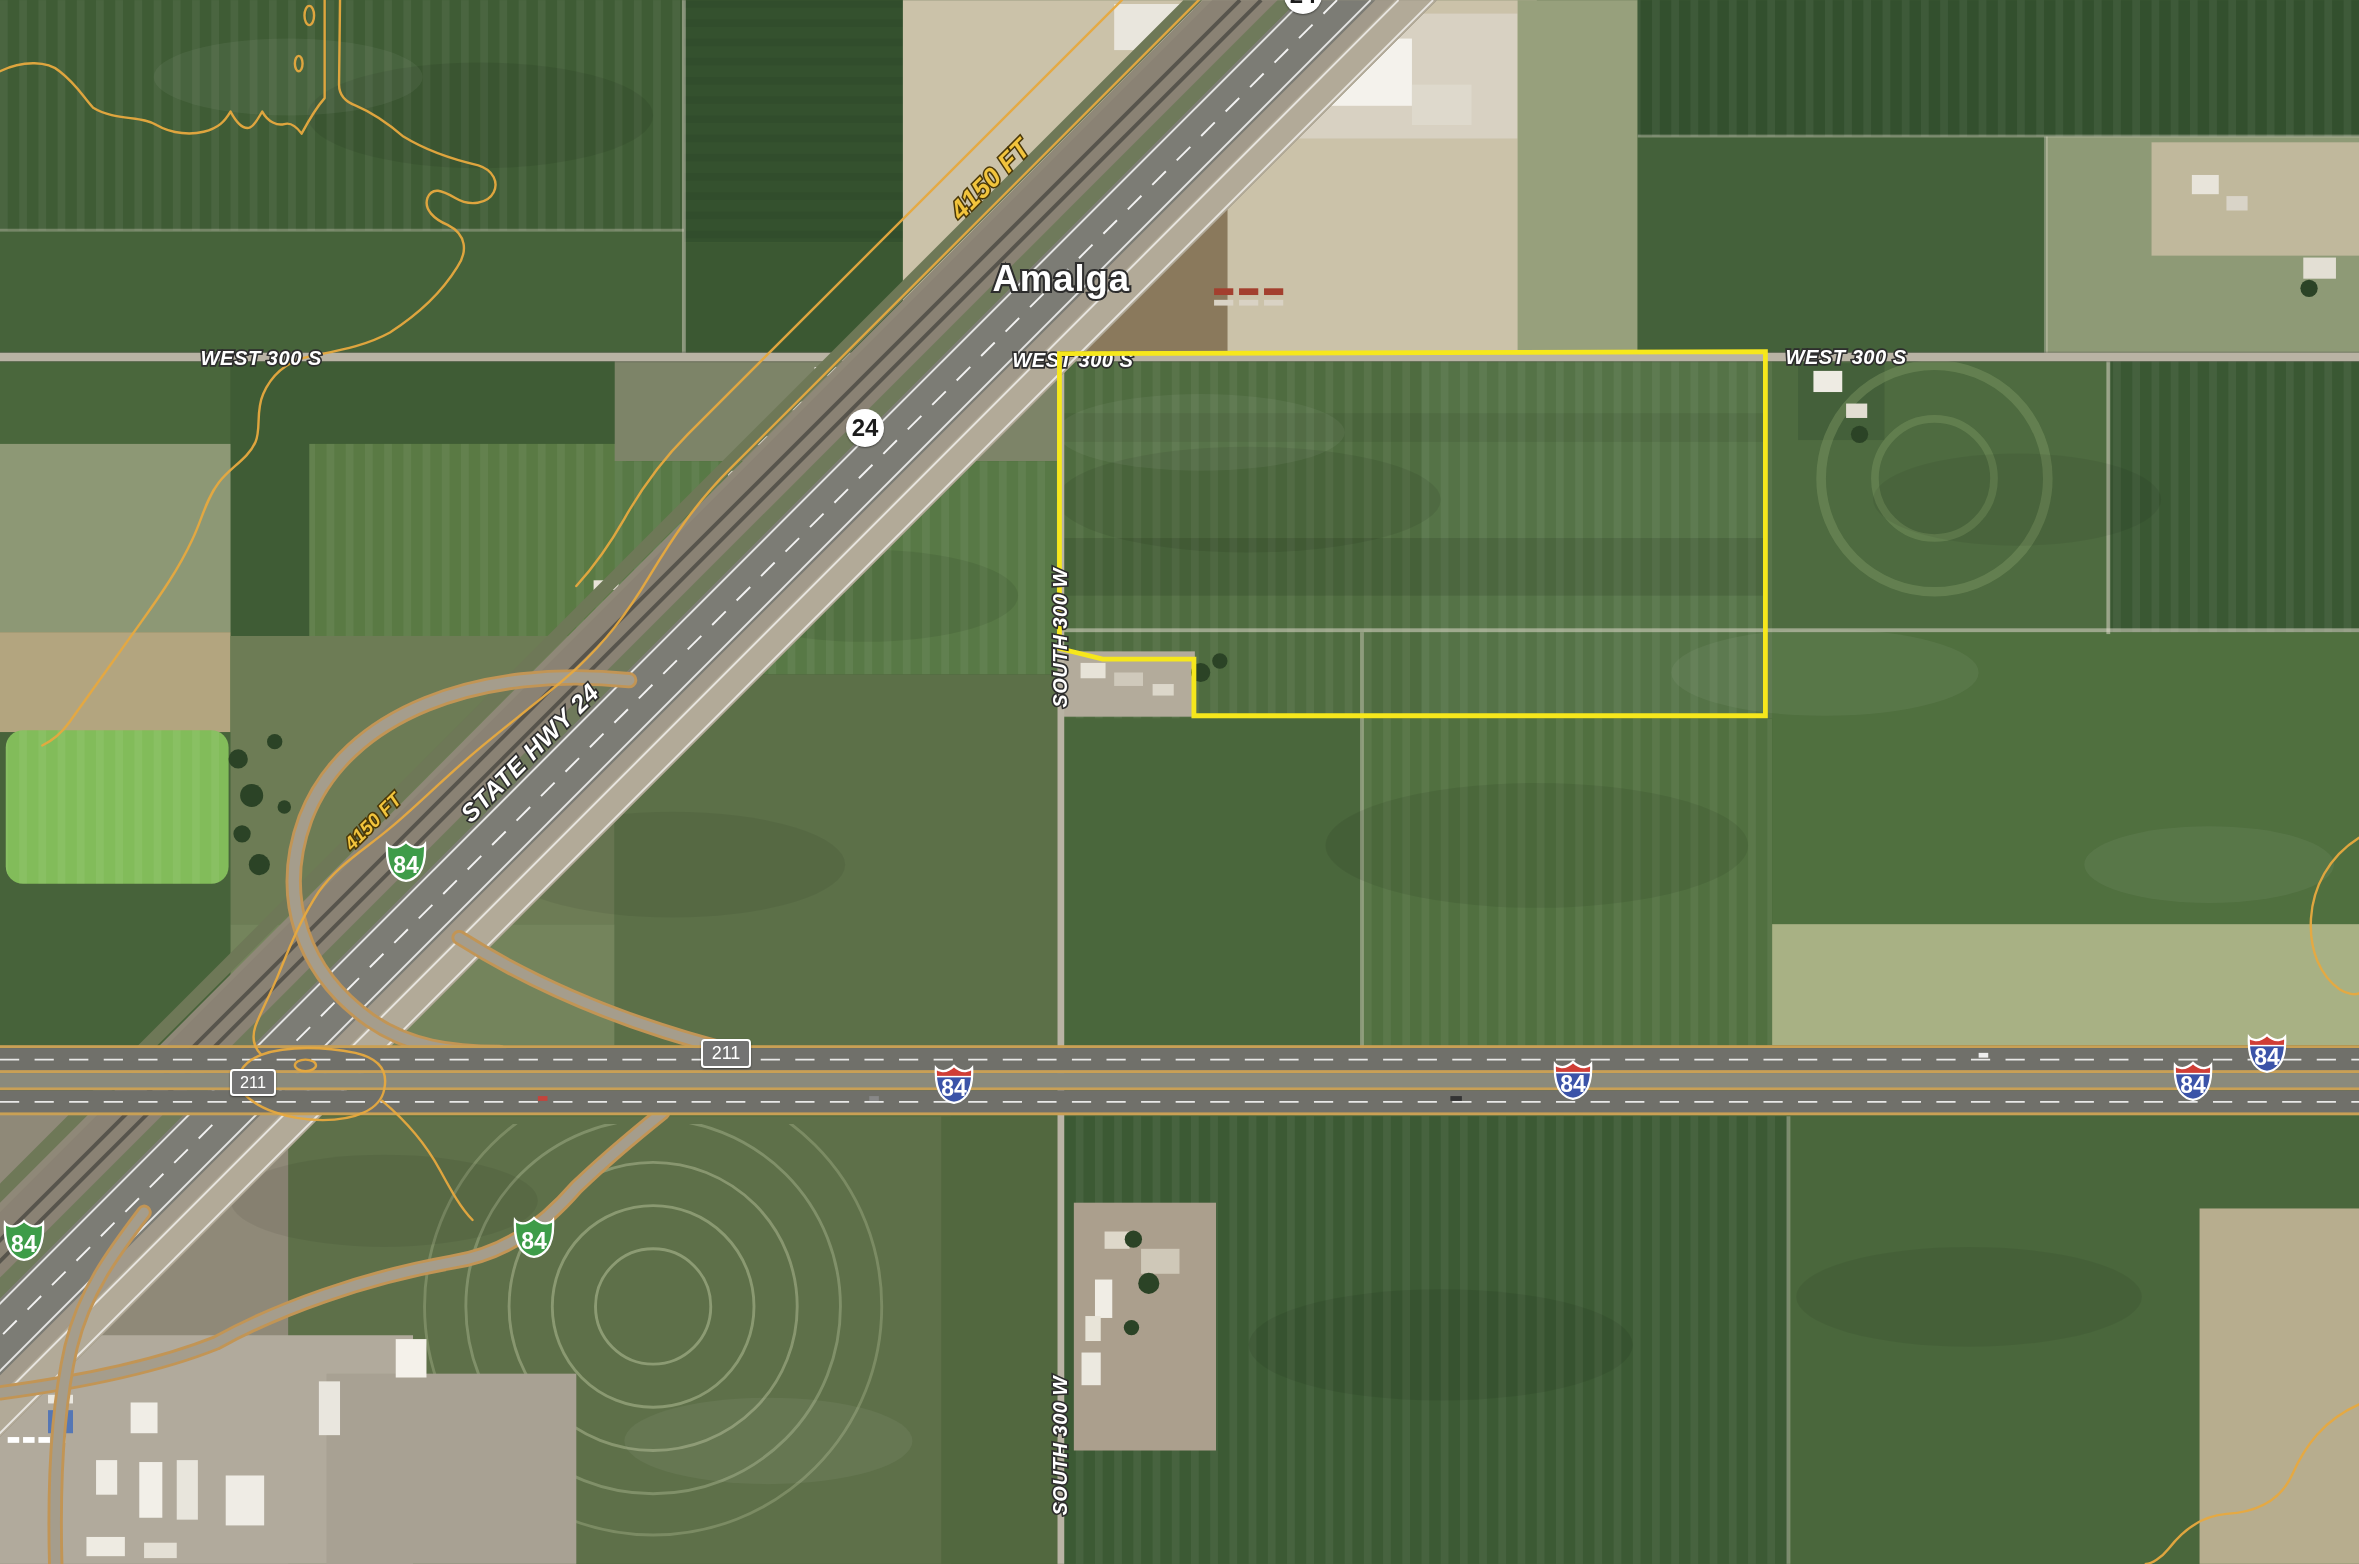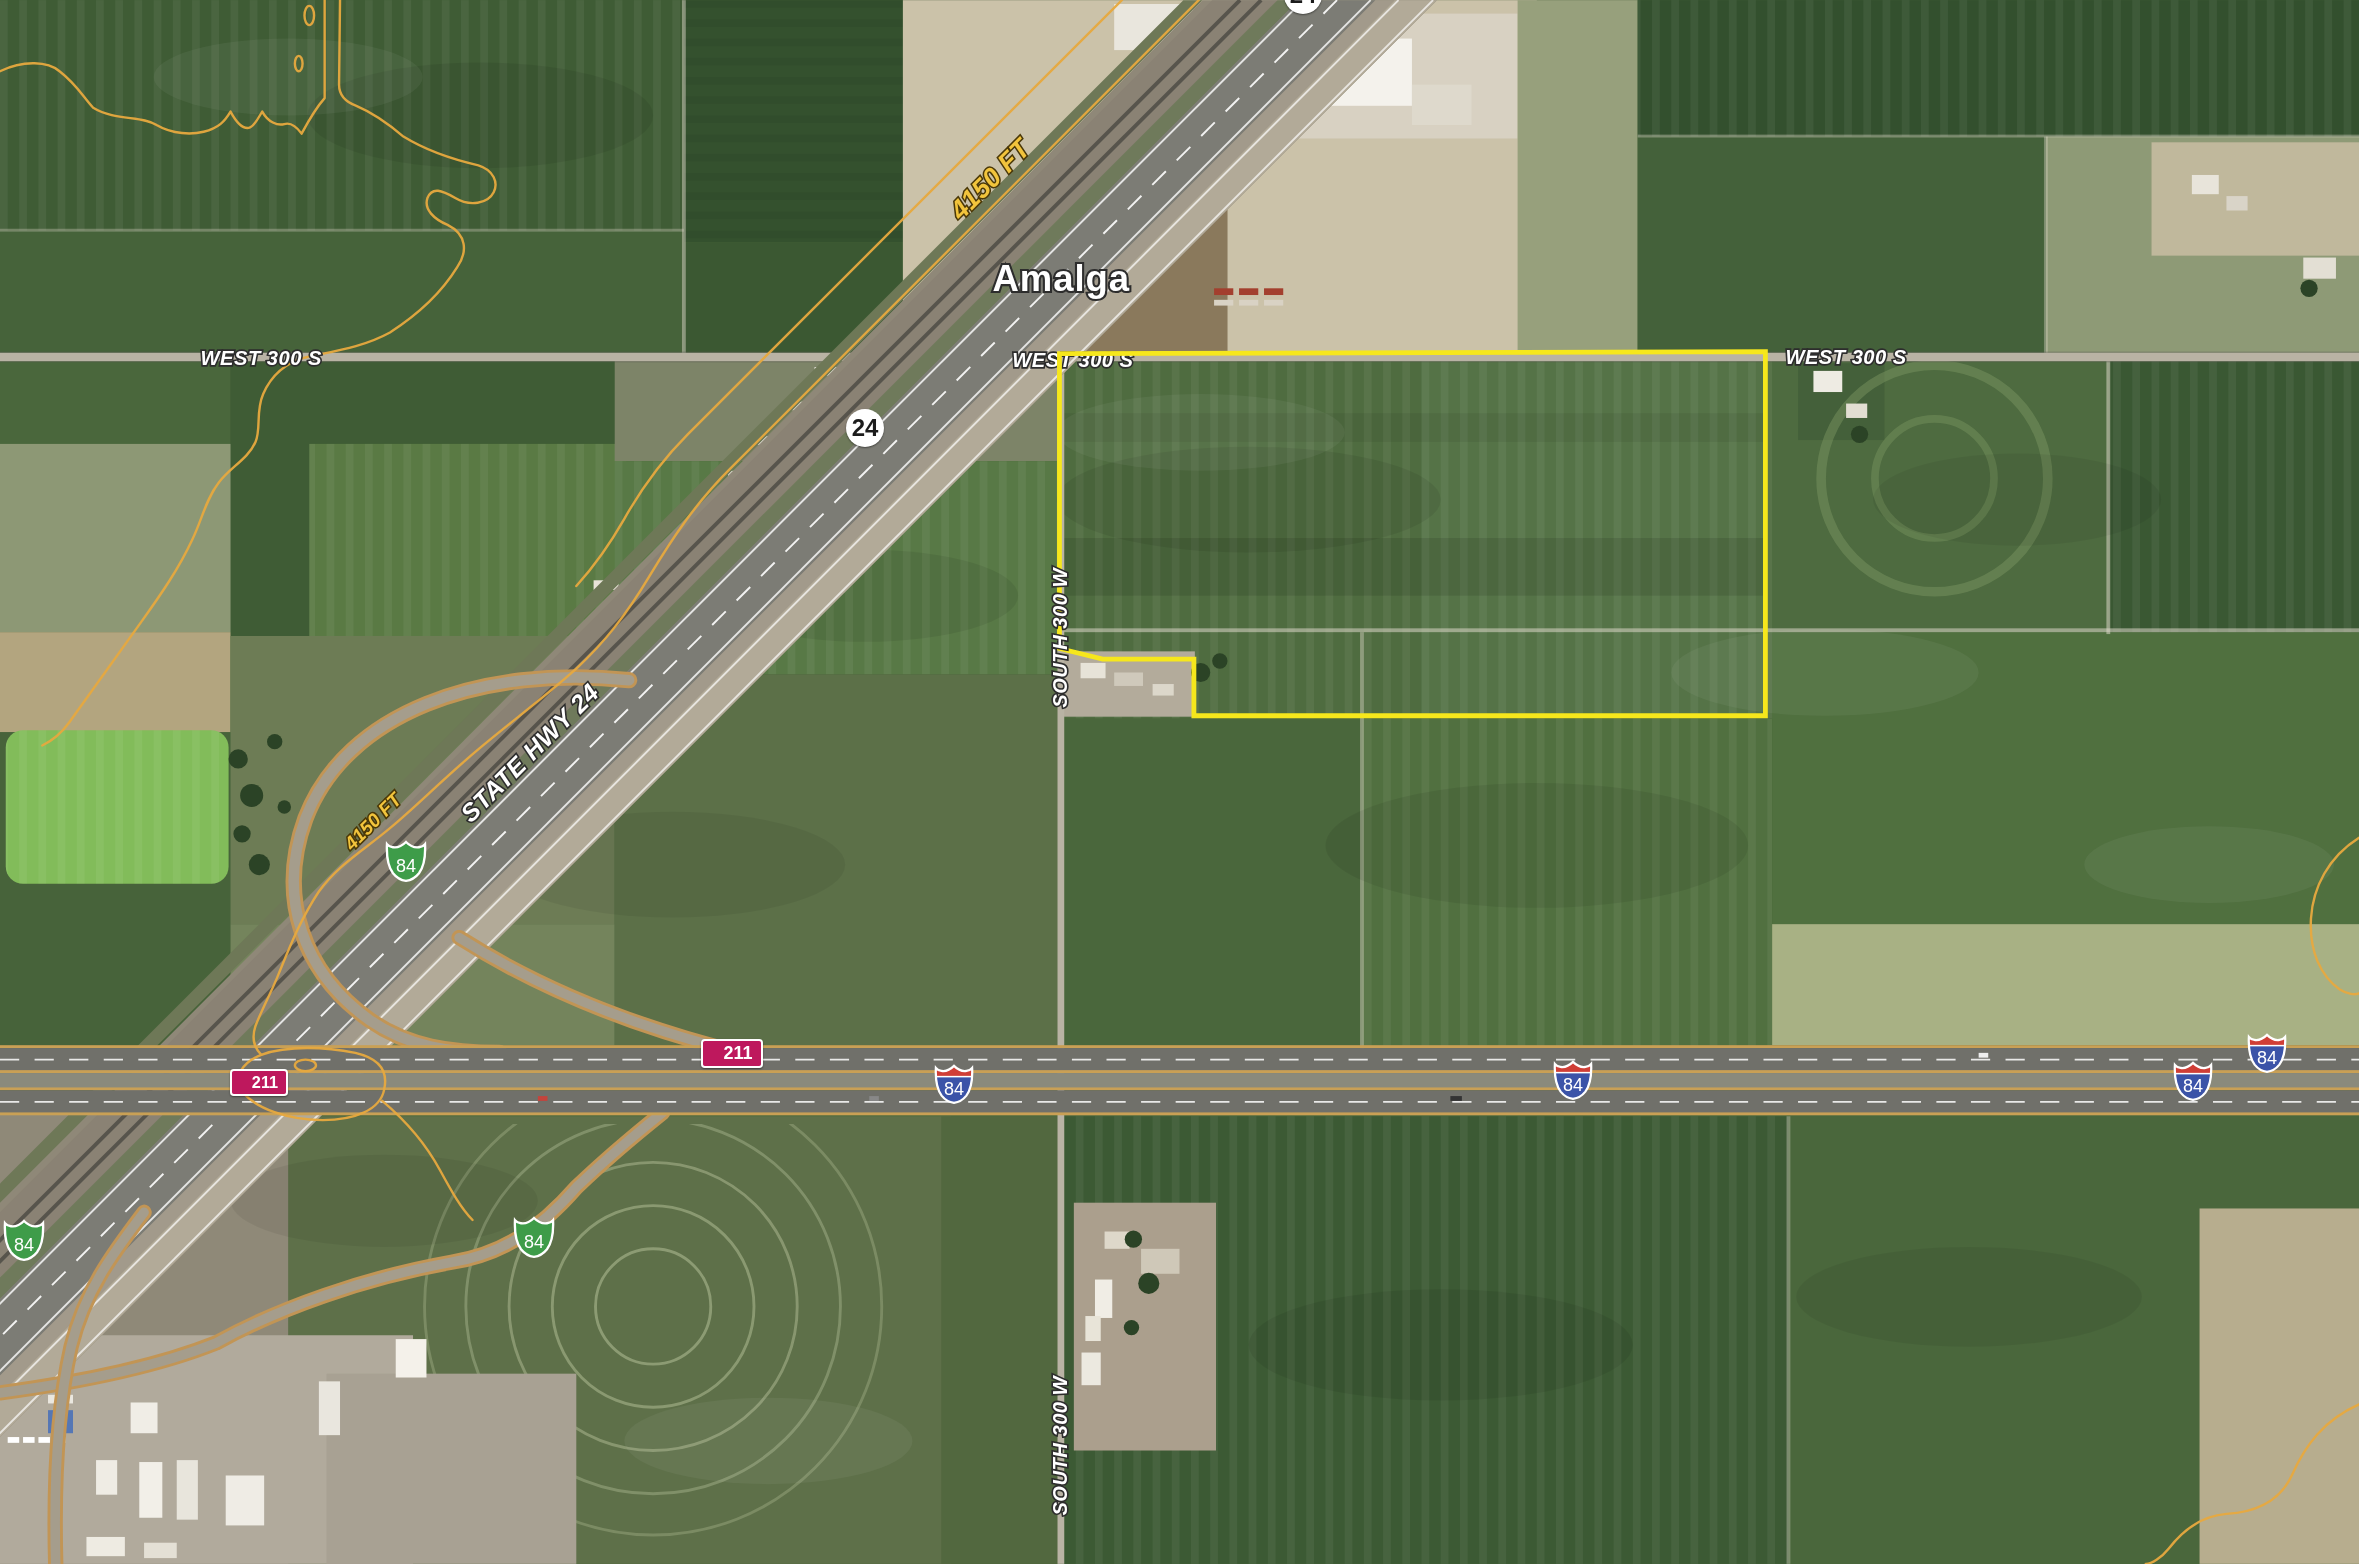--- a/index.html
+++ b/index.html
@@ -10,28 +10,28 @@
   .rl{font-family:"Liberation Sans",sans-serif;font-style:italic;font-weight:700;font-size:21px;
       fill:#ffffff;stroke:#2d2d2d;stroke-width:3.4px;paint-order:stroke;letter-spacing:.5px;}
   .town{font-family:"Liberation Sans",sans-serif;font-style:normal;font-weight:700;font-size:38px;
       fill:#ffffff;stroke:#2d2d2d;stroke-width:4.4px;paint-order:stroke;letter-spacing:1px;}
   .ct{font-family:"Liberation Sans",sans-serif;font-style:italic;font-weight:700;font-size:28px;
       fill:#F2C43C;stroke:#4a3808;stroke-width:3.2px;paint-order:stroke;}
   .ct2{font-size:20px;}
   
   .decal{position:absolute;display:flex;align-items:center;justify-content:center;}
   .decal svg{position:absolute;left:0;top:0;width:100%;height:100%;}
-  .decal .num{position:relative;color:#fff;font-weight:400;font-size:18px;line-height:1;}
+  .decal .num{position:relative;color:#fff;font-weight:700;font-size:23px;line-height:1;}
   .decal.i84 .num{padding-top:9.6px;}
   .circle-sign{position:absolute;background:#fff;border-radius:50%;
       display:flex;align-items:center;justify-content:center;
       font-weight:700;font-size:24px;color:#1c1c1c;box-shadow:0 1px 1.9px rgba(0,0,0,.45);}
-  .rect-sign{position:absolute;background:#be185d;border:2.9px solid #fff;border-radius:3.8px;
-      display:flex;align-items:center;justify-content:center;color:#fff;font-weight:700;
-      font-size:18px;box-shadow:0 1px 1.9px rgba(0,0,0,.45);padding-left:12px;}
+  .rect-sign{position:absolute;background:#737373;border:2.9px solid #fff;border-radius:3.8px;
+      display:flex;align-items:center;justify-content:center;color:#fff;font-weight:400;
+      font-size:18px;box-shadow:0 1px 1.9px rgba(0,0,0,.45);}
 </style>
 </head>
 <body>
 
 <svg width="0" height="0" style="position:absolute">
   <defs>
     <path id="crest" d="M30 2 C36 8 44 11 50 10 C53.5 9.6 57 7.8 59 5.4 C59.8 22 57.6 39 49.8 49.6 C43.6 57.4 36.6 60.4 30 61.2 C23.4 60.4 16.4 57.4 10.2 49.6 C2.4 39 0.2 22 1 5.4 C3 7.8 6.5 9.6 10 10 C16 11 24 8 30 2 Z"></path>
     <clipPath id="crestClip">
         <use href="#crest"></use>
       </clipPath>

